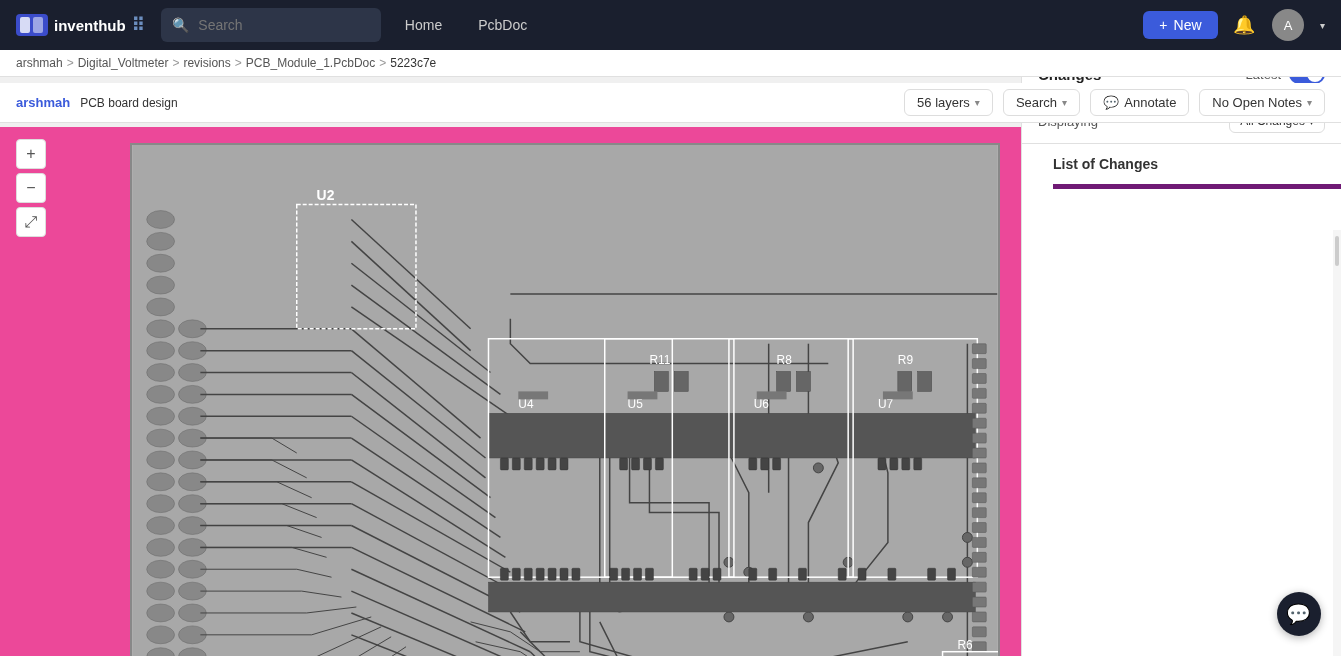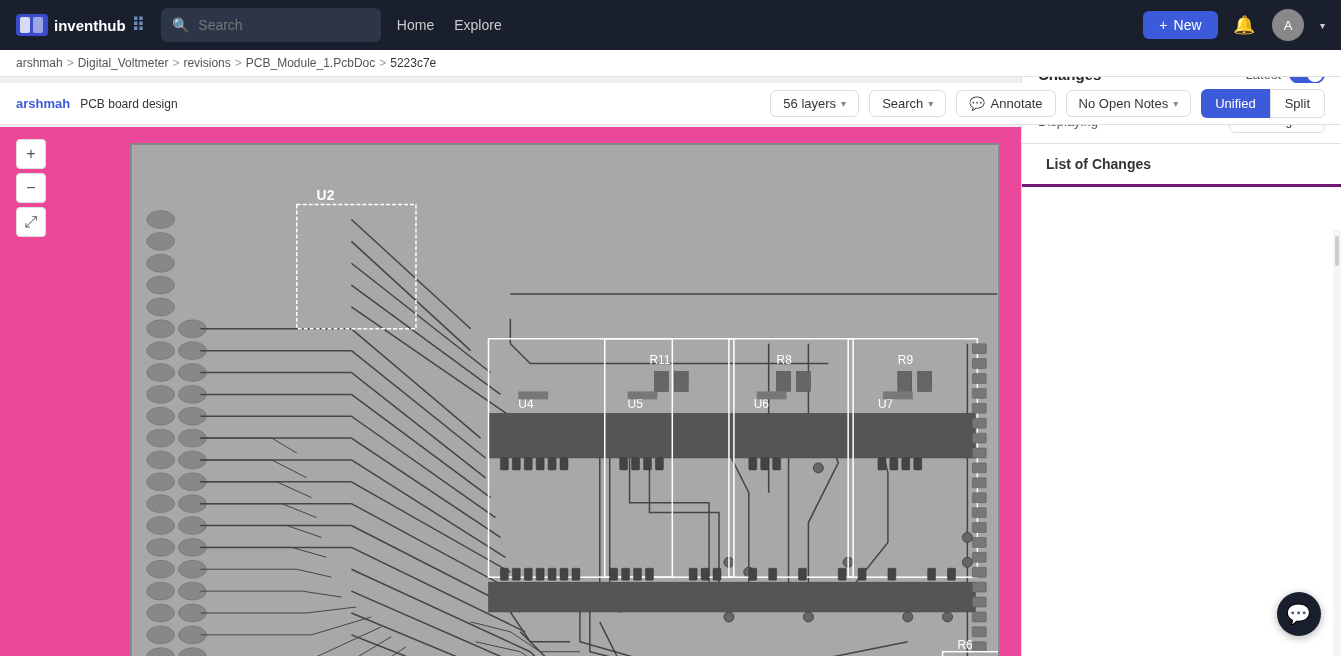--- a/index.html
+++ b/index.html
@@ -39,21 +39,21 @@
     }
     .search-bar input {
       background: transparent;
       border: none;
       outline: none;
       color: #aaa;
       font-size: 14px;
       width: 100%;
     }
     .search-icon { color: #aaa; font-size: 14px; }
-    .nav-links { display: flex; gap: 20px; }
+    .nav-links { display: flex; gap: 36px; margin-left: 8px; }
     .nav-link { color: #ccc; font-size: 14px; text-decoration: none; cursor: pointer; }
     .nav-spacer { flex: 1; }
     .new-btn {
       background: #3b5bdb;
       color: white;
       border: none;
       border-radius: 6px;
       padding: 6px 16px;
       font-size: 14px;
       cursor: pointer;
@@ -238,23 +238,24 @@
       background: white;
       border: 1px solid #ddd;
       border-radius: 6px;
       padding: 4px 10px;
       font-size: 12px;
       cursor: pointer;
       display: flex; align-items: center; gap: 4px;
       color: #333;
     }
     .list-header {
-      padding: 12px 24px;
+      padding: 12px 0;
       font-size: 14px; font-weight: 600; color: #333;
-      border-bottom: 3px solid #701a75;
+      border-bottom: 5px solid #701a75;
+      margin-left: 31px;
     }
     .changes-list {
       flex: 1;
       overflow-y: auto;
     }
 
     
     .chat-btn {
       position: fixed;
       bottom: 20px;
@@ -284,21 +285,21 @@
     <span style="color:#6c8ebf;font-size:18px;">⠿</span>
   </div>
 
   <div class="search-bar">
     <span class="search-icon">🔍</span>
     <input type="text" placeholder="Search" style="">
   </div>
 
   <div class="nav-links">
     <a class="nav-link">Home</a>
-    <a class="nav-link">Explore</a>
+    <a class="nav-link">PcbDoc</a>
   </div>
 
   <div class="nav-spacer"></div>
 
   <button class="new-btn">
     <span>+</span>
     <span>New</span>
   </button>
 
   <span class="bell-icon">🔔</span>
@@ -339,24 +340,20 @@
   <button class="annotate-btn">
     <span style="font-size:13px;">💬</span>
     <span>Annotate</span>
   </button>
 
   <button class="toolbar-btn">
     <span>No Open Notes</span>
     <span class="chevron">▾</span>
   </button>
 
-  <div style="display:flex;">
-    <button class="unified-btn">Unified</button>
-    <button class="split-btn">Split</button>
-  </div>
 </div>
 
 <div class="main-area">
 
   <div class="zoom-controls">
     <button class="zoom-btn">+</button>
     <button class="zoom-btn">−</button>
     <button class="zoom-btn">⤢</button>
   </div>
 

